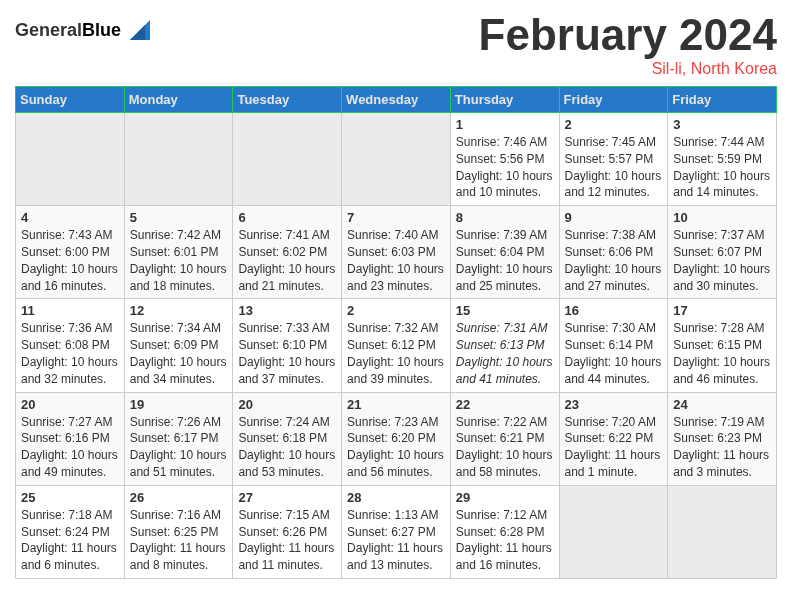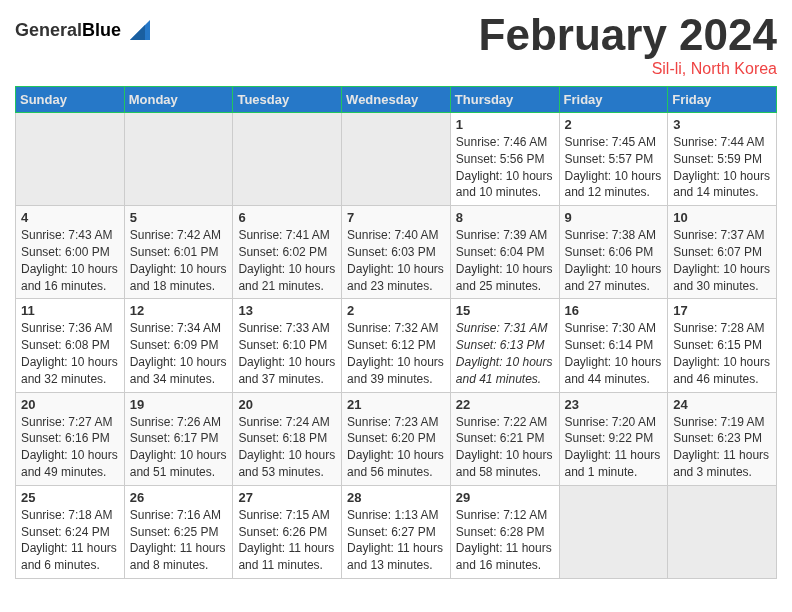--- a/index.html
+++ b/index.html
@@ -292,21 +292,21 @@
         <td>
           <span class="day-num">22</span>
           <div class="day-info" style="white-space: pre-line;">Sunrise: 7:22 AM
 Sunset: 6:21 PM
 Daylight: 10 hours
 and 58 minutes.</div>
         </td>
         <td>
           <span class="day-num">23</span>
           <div class="day-info" style="white-space: pre-line;">Sunrise: 7:20 AM
-Sunset: 9:22 PM
+Sunset: 6:22 PM
 Daylight: 11 hours
 and 1 minute.</div>
         </td>
         <td>
           <span class="day-num">24</span>
           <div class="day-info" style="white-space: pre-line;">Sunrise: 7:19 AM
 Sunset: 6:23 PM
 Daylight: 11 hours
 and 3 minutes.</div>
         </td>

